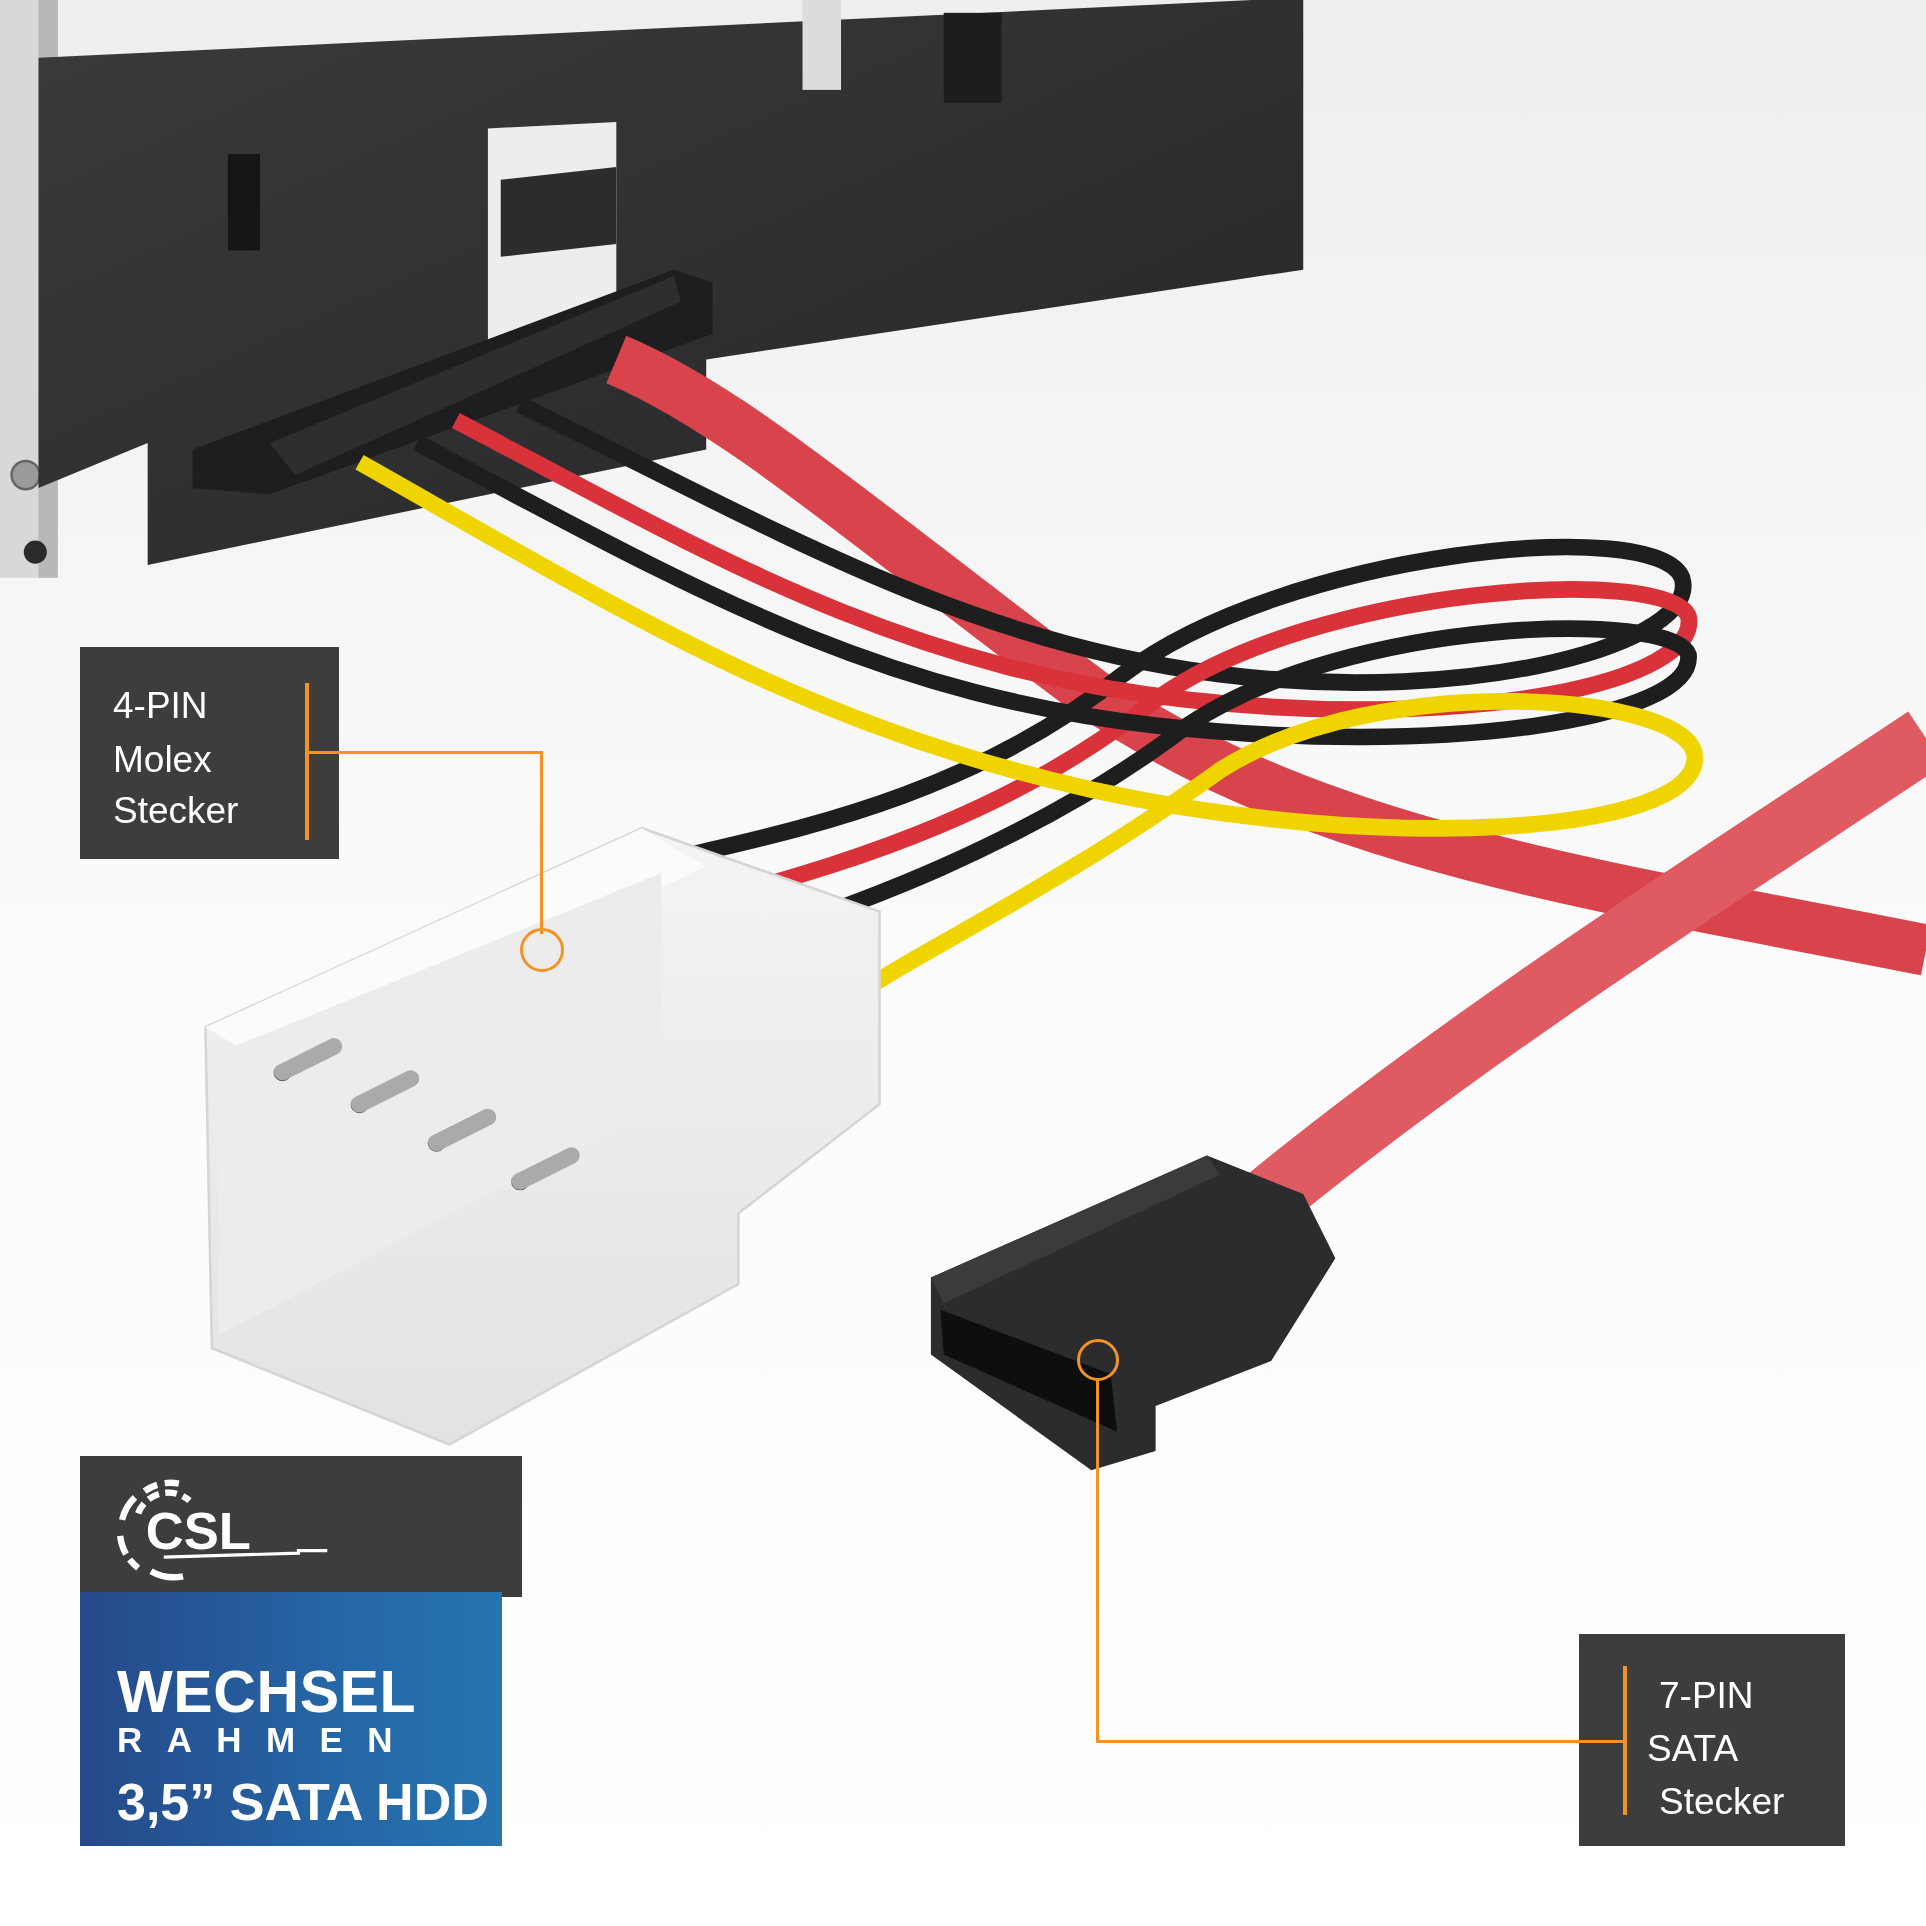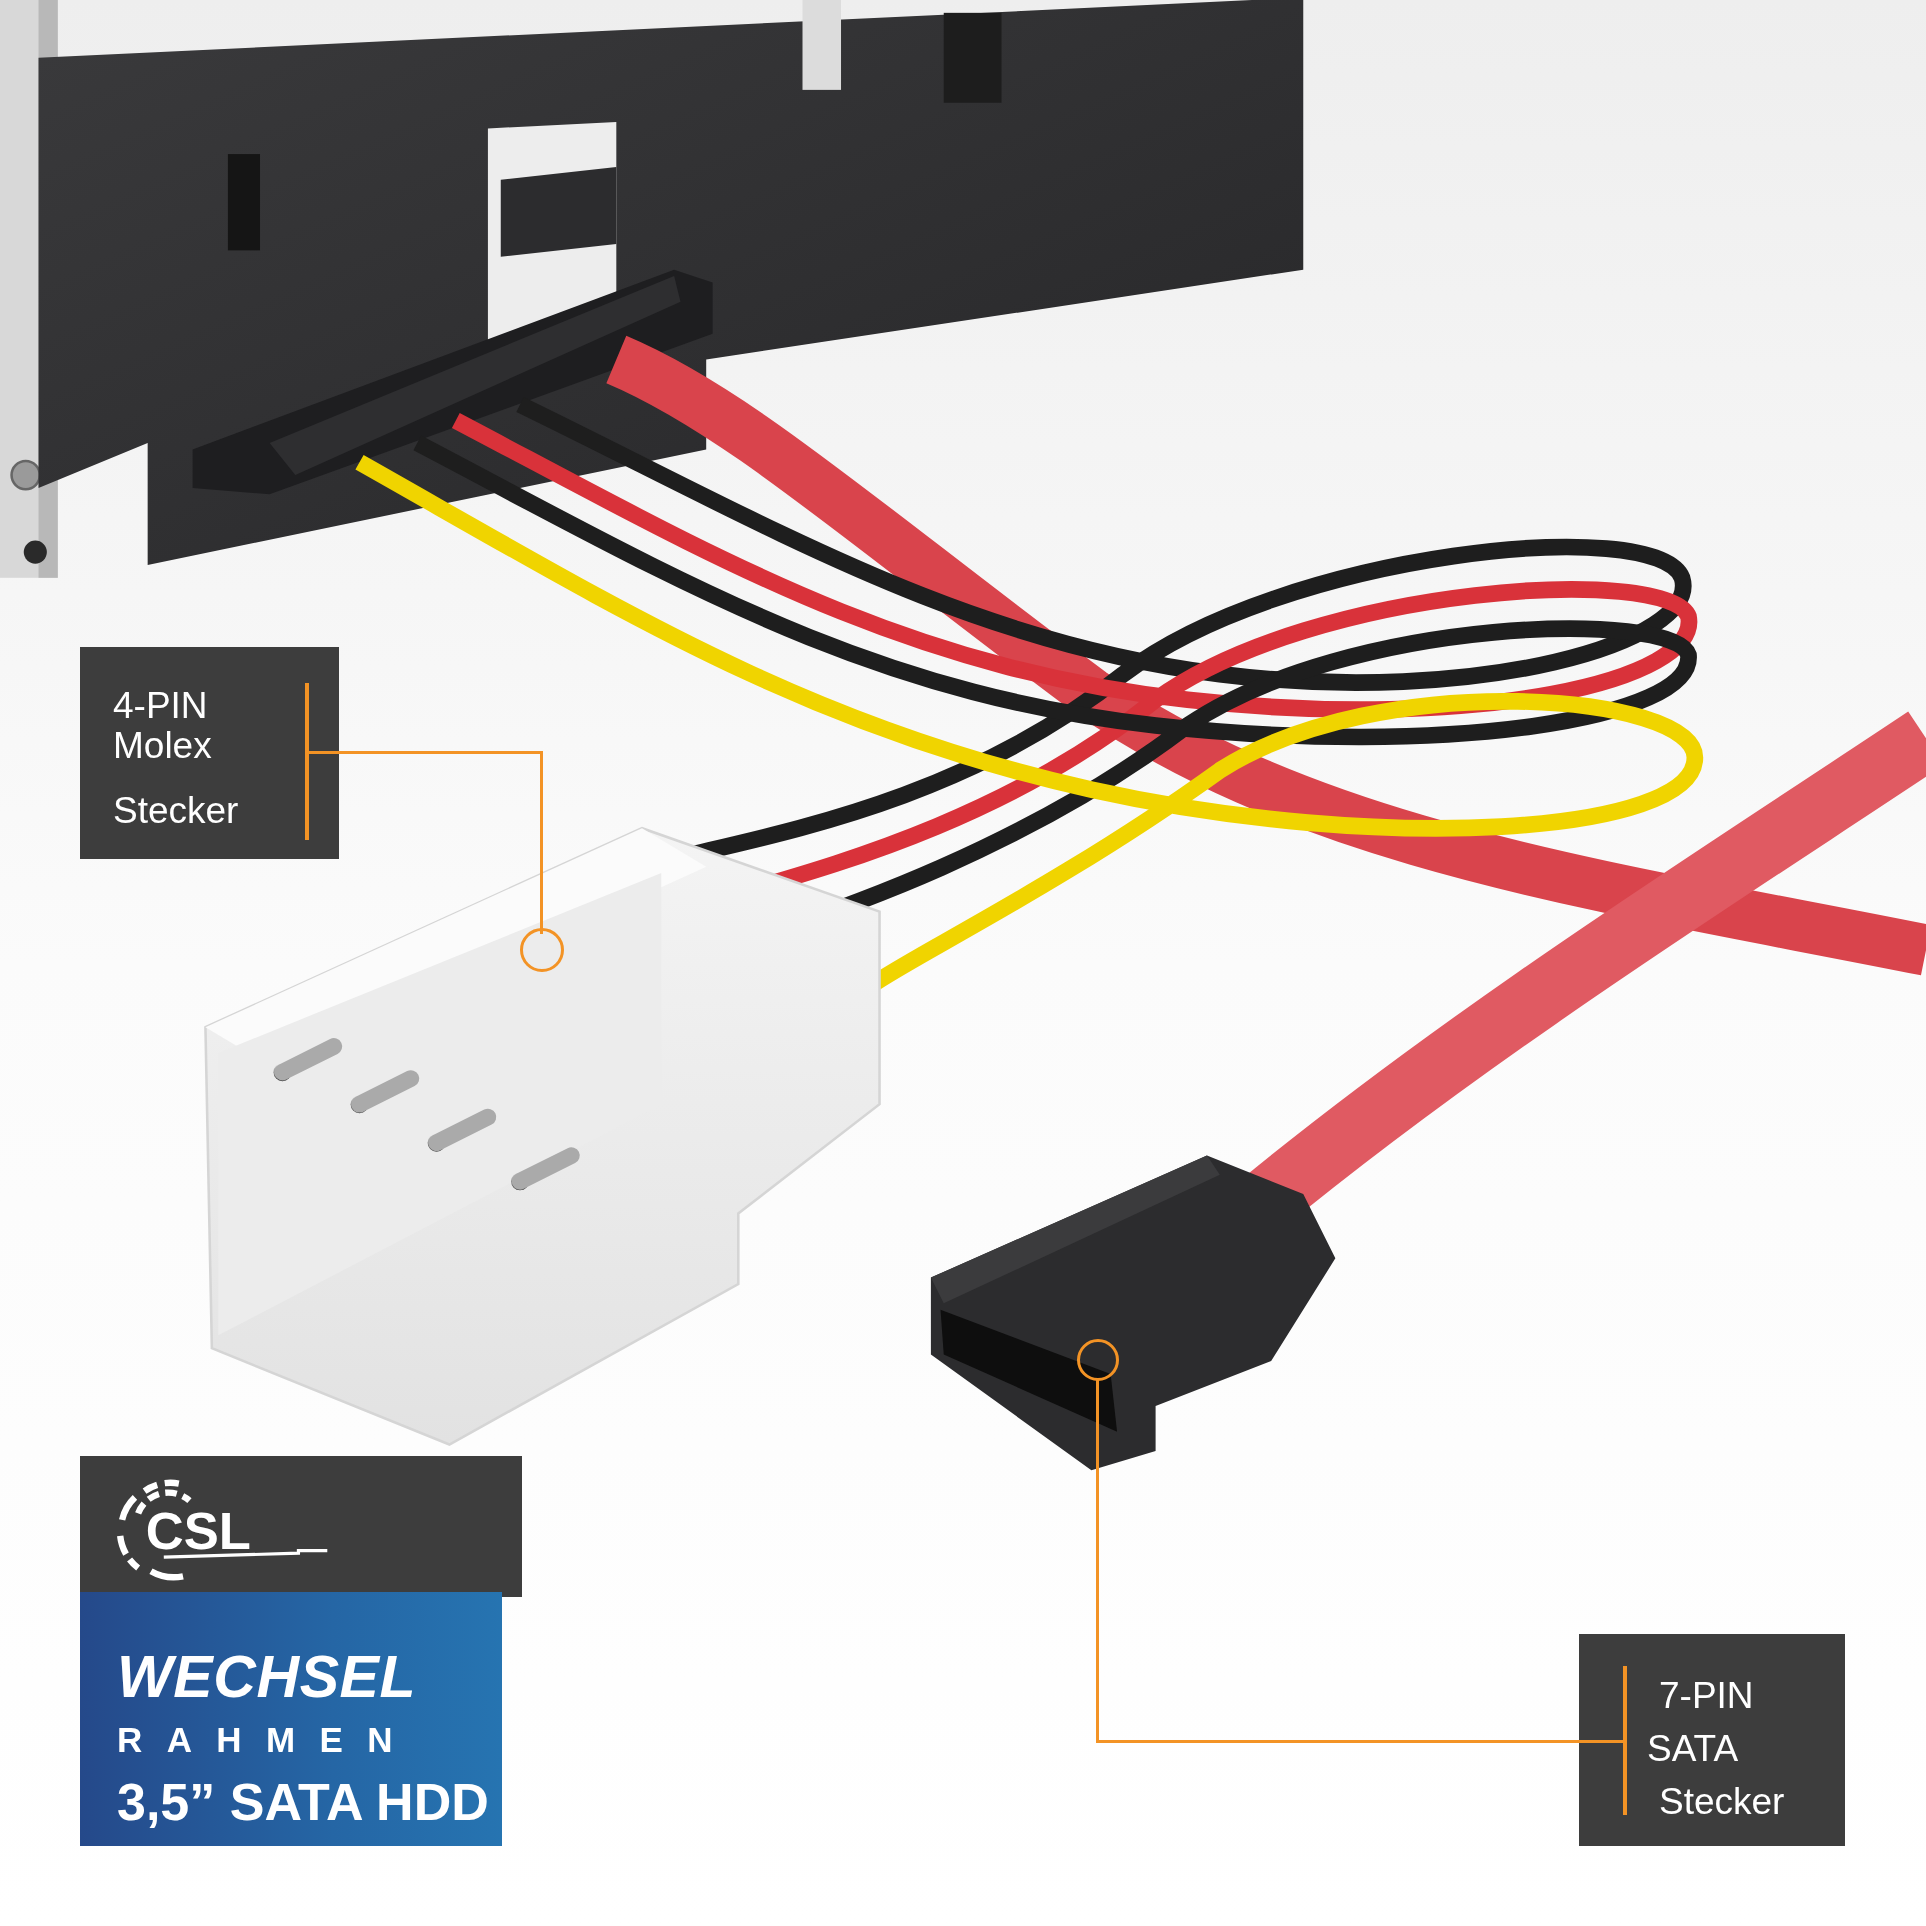--- a/index.html
+++ b/index.html
@@ -15,21 +15,21 @@
   }
   .callout-text { position: absolute; font-size: 37px; line-height: 53px; white-space: nowrap; }
   .orange-line { position: absolute; background: #f39325; }
   .ring { position: absolute; border: 3.9px solid #f39325; border-radius: 50%; box-sizing: border-box; }
   .brand-box { position: absolute; left: 80px; top: 1456px; width: 442px; height: 141px; background: #3d3d3d; }
   .title-box {
     position: absolute; left: 80px; top: 1592px; width: 422px; height: 254px;
     background: linear-gradient(90deg, #25498a 0%, #2566a5 60%, #2674b1 100%);
     color: #fff; font-weight: bold;
   }
-  .t1 { position: absolute; left: 37px; top: 51px; font-size: 59px; letter-spacing: 0.6px; font-style: italic; }
+  .t1 { position: absolute; left: 37px; top: 66px; font-size: 59px; letter-spacing: 0.6px; }
   .t2 { position: absolute; left: 37px; top: 128px; font-size: 35px; letter-spacing: 24.4px; }
   .t3 { position: absolute; left: 37px; top: 180px; font-size: 52px; }
 </style>
 </head>
 <body>
 
 <svg class="scene" viewBox="0 0 3000 3000" xmlns="http://www.w3.org/2000/svg">
   <defs>
     <linearGradient id="bg" x1="0" y1="0" x2="0" y2="1">
       <stop offset="0" stop-color="#eeeeee"></stop>
@@ -91,21 +91,21 @@
 
   <g>
     <polygon points="1450,1990 1880,1800 2030,1860 2080,1960 1980,2120 1800,2190 1800,2260 1700,2290 1450,2110" fill="#2c2c2e"></polygon>
     <polygon points="1450,1990 1880,1800 1900,1830 1470,2030" fill="#3b3b3d"></polygon>
     <polygon points="1465,2040 1730,2140 1740,2230 1470,2110" fill="#0e0e0e"></polygon>
   </g>
 </svg>
 
 <div class="callout-box" style="left:80px; top:647px; width:259px; height:212px;">
   <div class="callout-text" style="left:33px; top:32px;">4-PIN</div>
-  <div class="callout-text" style="left:33px; top:72px;">Molex</div>
+  <div class="callout-text" style="left:33px; top:86px;">Molex</div>
   <div class="callout-text" style="left:33px; top:137px;">Stecker</div>
   <div class="orange-line" style="left:225px; top:36px; width:3.9px; height:157px;"></div>
 </div>
 <div class="orange-line" style="left:308px; top:751px; width:235px; height:3.2px;"></div>
 <div class="orange-line" style="left:540px; top:751px; width:3.2px; height:183px;"></div>
 <div class="ring" style="left:520px; top:928px; width:44px; height:44px;"></div>
 
 <div class="callout-box" style="left:1579px; top:1634px; width:266px; height:212px;text-align:center;">
   <div class="callout-text" style="left:80px; top:35px;">7-PIN</div>
   <div class="callout-text" style="left:68px; top:88px;">SATA</div>

